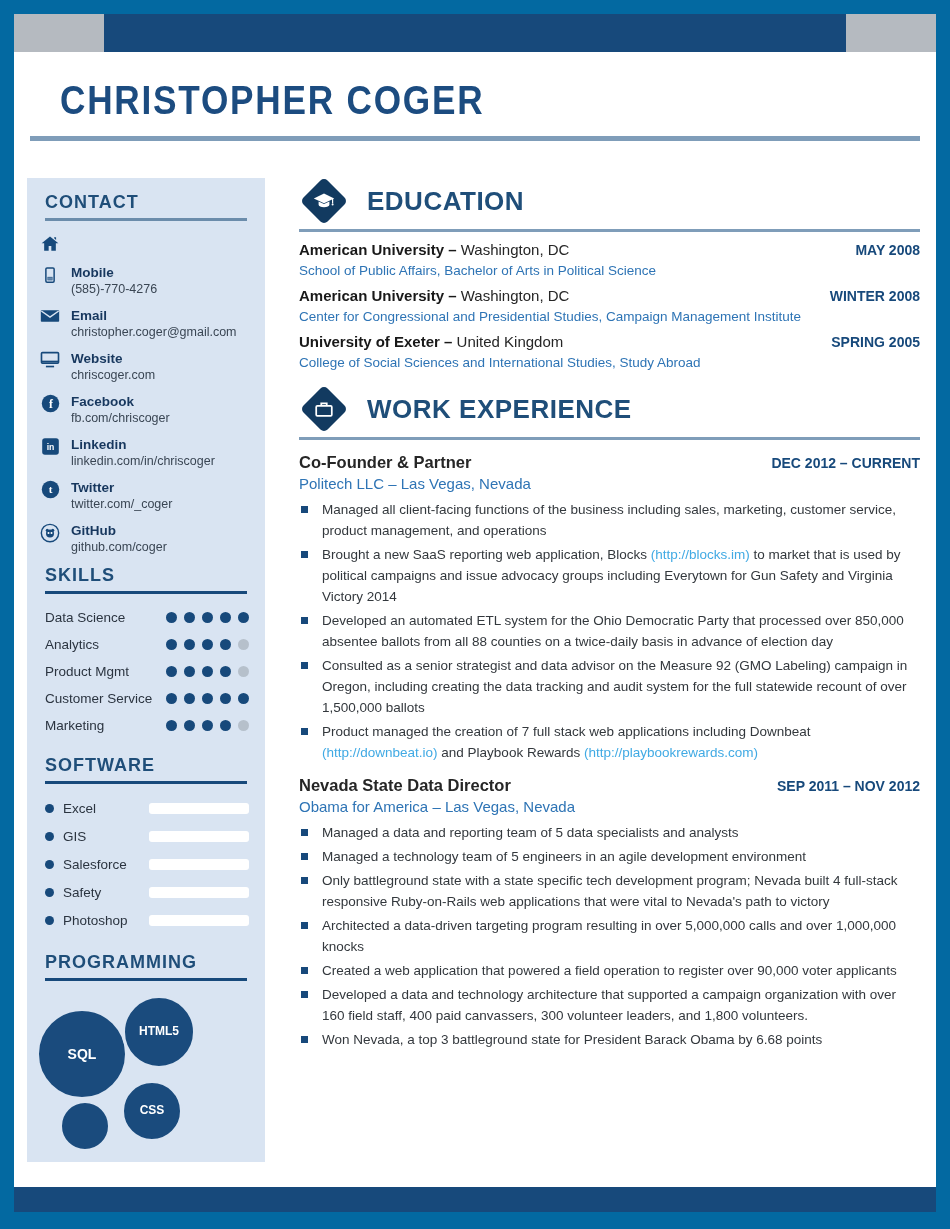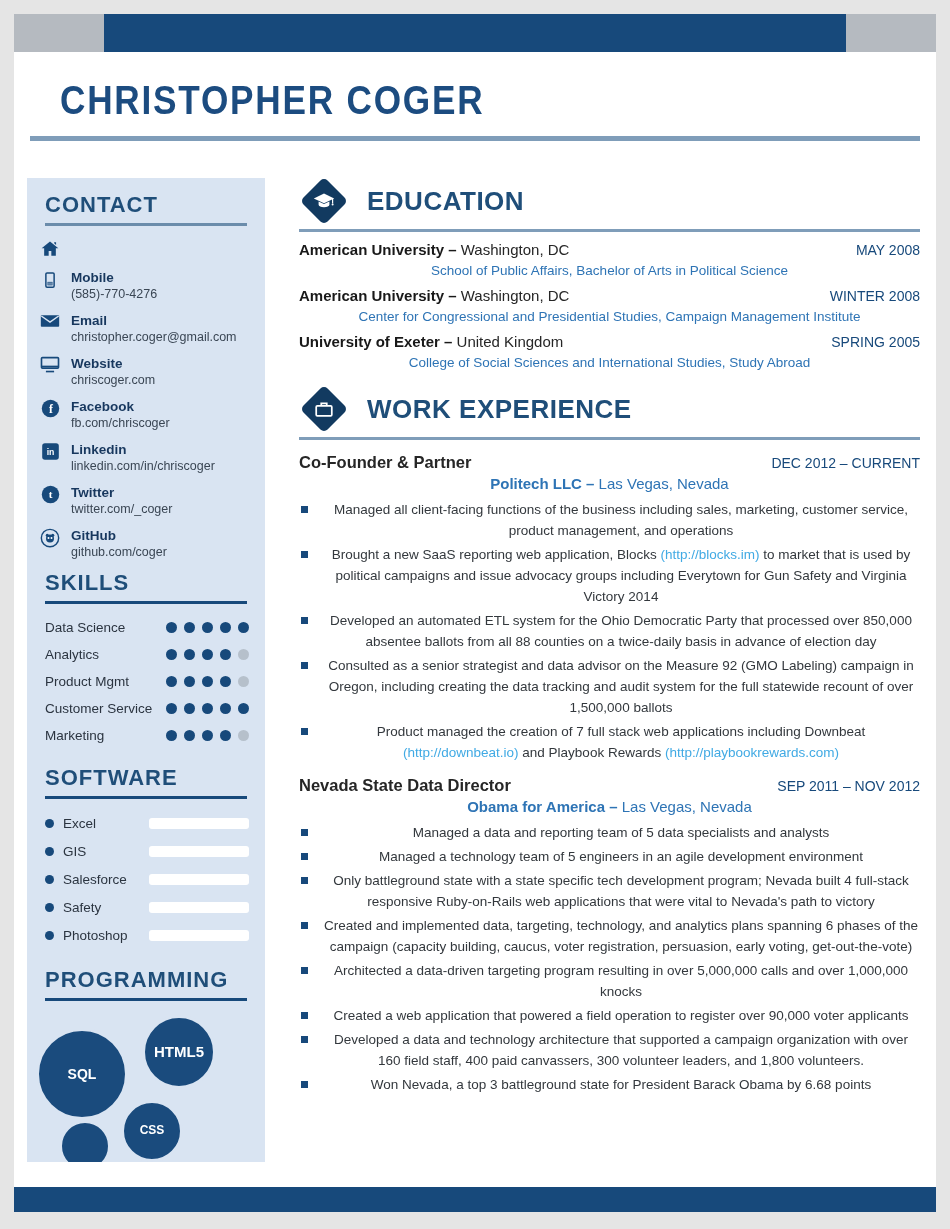--- a/index.html
+++ b/index.html
@@ -1,31 +1,31 @@
 <!DOCTYPE html>
 <html><head>
 <meta charset="utf-8">
 <style>
   * { box-sizing: border-box; margin: 0; padding: 0; }
   body { margin: 0; background: #333; font-family: "Liberation Sans", sans-serif; }
-  .page { position: relative; width: 950px; height: 1229px; background: #e5e5e5; overflow: hidden; margin: 0 auto; }
+  .page { position: relative; width: 950px; height: 1229px; background: #0369a1; overflow: hidden; margin: 0 auto; }
   .content { position: absolute; left: 14px; top: 14px; width: 922px; height: 1198px; background: #ffffff; overflow: hidden; }
   
   .topbar { position: relative; height: 38px; background: #b5bac0; }
   .topbar-navy { position: absolute; left: 90px; right: 90px; top: 0; bottom: 0; background: #17497b; }
   
   .title-wrap { padding: 26px 0 0 46px; height: 70px; }
   .page-title { font-size: 40px; font-weight: 700; color: #1c4c80; letter-spacing: 2px; transform: scaleX(0.88); transform-origin: left center; white-space: nowrap; }
   .title-rule { height: 5px; background: #7f9db9; margin: 14px 16px 0 16px; }
   
   .body-row { display: flex; gap: 34px; margin: 37px 16px 0 13px; align-items: flex-start; }
   .sidebar { width: 238px; flex: none; background: #d9e4f2; padding: 14px 0 16px 0; height: 984px; overflow: hidden; }
-  .main { flex: 1; min-width: 0; text-align: center; }
-  
-  .side-h { font-size: 22px; font-weight: 600; color: #1f4e79; letter-spacing: 1px; margin: 0 18px; }
+  .main { flex: 1; min-width: 0; }
+  
+  .side-h { font-size: 18px; font-weight: 600; color: #1f4e79; letter-spacing: 1px; margin: 0 18px; }
   .side-rule { height: 3px; margin: 5px 18px 0 18px; }
   .rule-steel { background: #6b8cab; }
   .rule-navy { background: #17497b; }
   
   .contact-list { margin: 12px 12px 4px 10px; }
   .c-item { display: flex; gap: 8px; margin-bottom: 10px; }
   .c-icon { width: 26px; flex: none; display: flex; justify-content: center; padding-top: 1px; }
   .c-label { font-weight: 700; font-size: 13.5px; color: #17375e; line-height: 17px; }
   .c-line { font-size: 12.5px; color: #3a4654; line-height: 16px; white-space: nowrap; }
   
@@ -49,27 +49,27 @@
   .sec-header { display: flex; align-items: center; gap: 18px; height: 46px; }
   .diamond { width: 34px; height: 34px; background: #123a60; border-radius: 5px; transform: rotate(45deg); display: flex; align-items: center; justify-content: center; margin: 4px 8px 4px 8px; flex: none; }
   .diamond svg { transform: rotate(-45deg); }
   .sec-title { font-size: 26px; font-weight: 600; color: #1f4e79; letter-spacing: 0.5px; }
   .sec-rule { height: 3px; background: #7f9db9; margin-top: 5px; }
   .edu-list { margin-top: 6px; }
   .edu-entry { margin-top: 9px; }
   .entry-row { display: flex; justify-content: space-between; align-items: baseline; }
   .edu-school { font-size: 15px; font-weight: 700; color: #191919; }
   .edu-loc { font-size: 15px; font-weight: 400; color: #262626; }
-  .date { font-size: 14px; font-weight: 400; color: #17497b; white-space: nowrap; }
+  .date { font-size: 14px; font-weight: 700; color: #17497b; white-space: nowrap; }
   .edu-detail { font-size: 13.5px; color: #2e74b5; margin-top: 4px; }
   .work-wrap { margin-top: 16px; }
   .job { margin-top: 13px; }
   .job-title { font-size: 16.5px; font-weight: 700; color: #262626; }
   .job-company { font-size: 15px; color: #2e74b5; margin-top: 3px; }
-  .job-company .co { font-weight: 700; }
+  .job-company .co { font-weight: 400; }
   .bullets { margin-top: 7px; }
   .bullets li { position: relative; list-style: none; padding-left: 23px; font-size: 13.5px; line-height: 21px; color: #33383d; margin-bottom: 3px; }
   .sq { position: absolute; left: 2px; top: 7px; width: 7px; height: 7px; background: #17497b; }
   .link { color: #41aae4; }
   
   .footer-bar { position: absolute; left: 0; right: 0; bottom: 0; height: 25px; background: #17497b; }
 </style>
 </head>
 <body>
 
@@ -320,21 +320,21 @@
 
         <div class="side-h" style="margin-top:18px">PROGRAMMING</div>
         <div class="side-rule rule-navy"></div>
 
         <div class="bubbles">
 
             <div class="bubble" style="left: 9px; top: 15px; width: 92px; height: 92px; font-size: 14px;">
               <span>SQL</span>
             </div>
 
-            <div class="bubble" style="left: 115px; top: 2px; width: 74px; height: 74px; font-size: 15px;">
+            <div class="bubble" style="left: 95px; top: 2px; width: 74px; height: 74px; font-size: 12px;">
               <span>HTML5</span>
             </div>
 
             <div class="bubble" style="left: 94px; top: 87px; width: 62px; height: 62px; font-size: 12px;">
               <span>CSS</span>
             </div>
 
             <div class="bubble" style="left: 32px; top: 107px; width: 52px; height: 52px; font-size: 12px;">
               
             </div>
@@ -427,21 +427,20 @@
                 </div>
                 <div class="job-company"><span class="co">Obama for America –</span><span> Las Vegas, Nevada</span></div>
                 <ul class="bullets">
 
                     <li><span class="sq"></span><span><span>Managed a data and reporting team of 5 data specialists and analysts</span></span></li>
 
                     <li><span class="sq"></span><span><span>Managed a technology team of 5 engineers in an agile development environment</span></span></li>
 
                     <li><span class="sq"></span><span><span>Only battleground state with a state specific tech development program; Nevada built 4 full-stack responsive Ruby-on-Rails web applications that were vital to Nevada's path to victory</span></span></li>
 
-                    <li><span class="sq"></span><span><span>Created and implemented data, targeting, technology, and analytics plans spanning 6 phases of the campaign (capacity building, caucus, voter registration, persuasion, early voting, get-out-the-vote)</span></span></li>
 
                     <li><span class="sq"></span><span><span>Architected a data-driven targeting program resulting in over 5,000,000 calls and over 1,000,000 knocks</span></span></li>
 
                     <li><span class="sq"></span><span><span>Created a web application that powered a field operation to register over 90,000 voter applicants</span></span></li>
 
                     <li><span class="sq"></span><span><span>Developed a data and technology architecture that supported a campaign organization with over 160 field staff, 400 paid canvassers, 300 volunteer leaders, and 1,800 volunteers.</span></span></li>
 
                     <li><span class="sq"></span><span><span>Won Nevada, a top 3 battleground state for President Barack Obama by 6.68 points</span></span></li>
                   </ul>
               </div>

